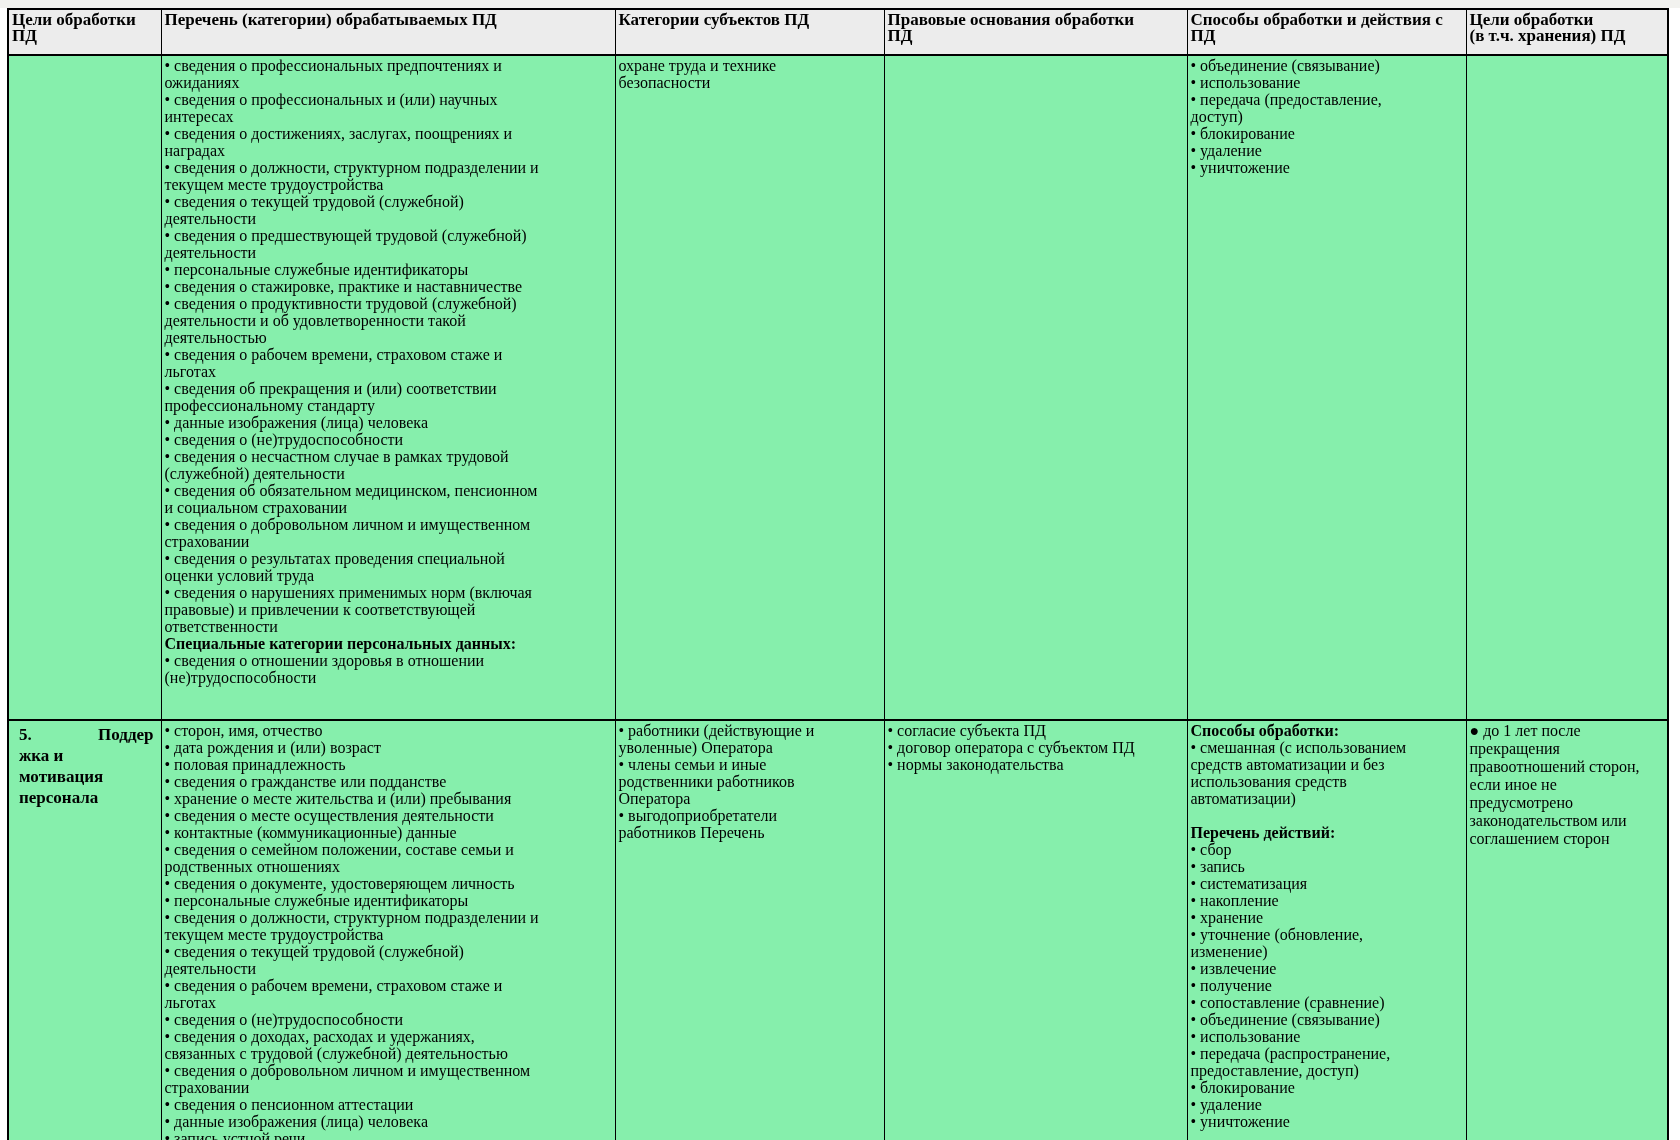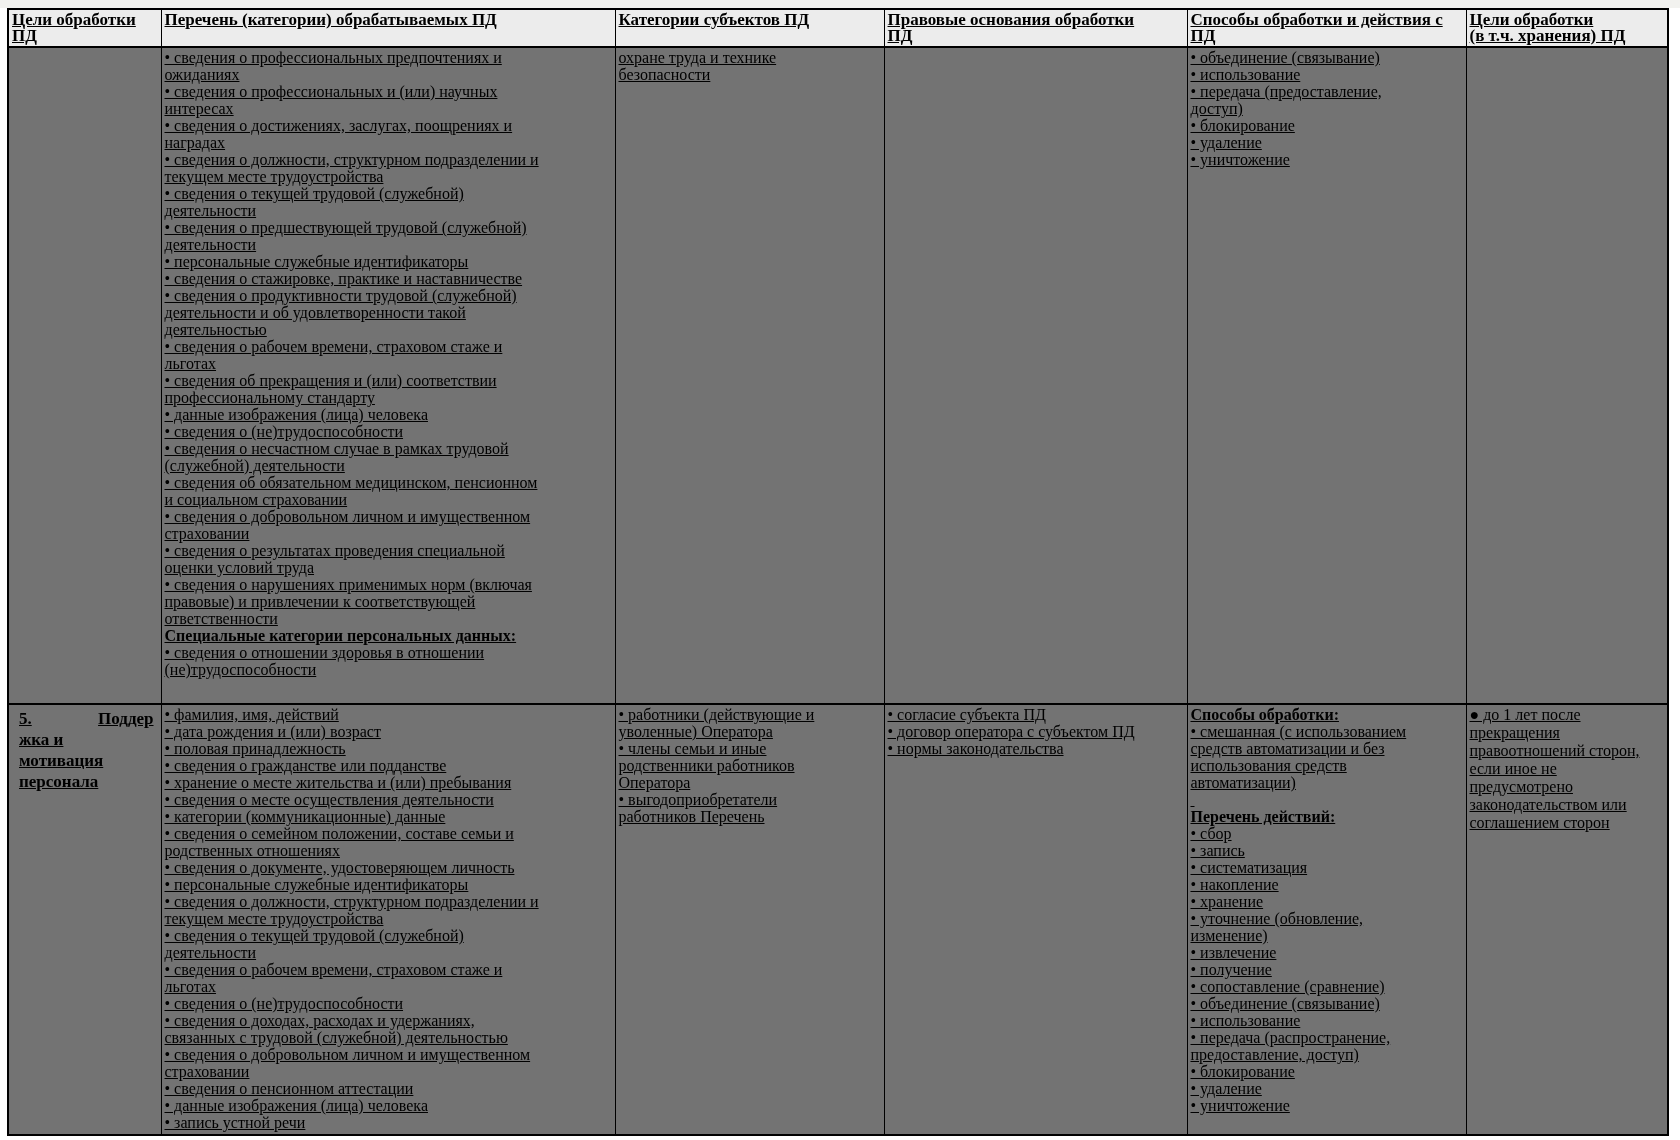--- a/index.html
+++ b/index.html
@@ -19,35 +19,34 @@
     table-layout:fixed;
     width:1661px;
     border:2px solid #000;
   }
   th, td {
     border-left:1px solid #000;
     border-right:1px solid #000;
     border-top:2px solid #000;
     border-bottom:2px solid #000;
     vertical-align:top;
-    padding:1px 2px 2px 3px;
+    padding:1px 2px 10px 3px;
     overflow:hidden;
-    text-decoration:underline;
   }
   th {
     background:#ececec;
     font-size:17px;
     line-height:16px;
     font-weight:bold;
     text-align:left;
     white-space:pre-line;
     height:30px;
     padding-top:2px;
   }
-  td { font-size:16px; background:#737373; }
+  td { font-size:16px; background:#86efac; }
   tr.r1 td { height:650px; }
   tr.r2 td { height:424px; }
 
   .li { line-height:17px; white-space:pre-line; }
   .li.b { font-weight:bold; }
   .li.blank { min-height:17px; }
   .li.split { display:flex; justify-content:space-between; white-space:normal; }
 
   td.purpose { padding-left:10px; padding-top:3px; }
   td.purpose .li { font-size:17px; line-height:21px; font-weight:bold; }
@@ -146,27 +145,27 @@
         <td class="purpose">
             <div class="li split">
               <span>5.</span>
               <span>Поддер</span>
             </div>
             <div class="li">жка и</div>
             <div class="li">мотивация</div>
             <div class="li">персонала</div>
           </td>
         <td>
-            <div class="li">• фамилия, имя, действий</div>
+            <div class="li">• сторон, имя, отчество</div>
             <div class="li">• дата рождения и (или) возраст</div>
             <div class="li">• половая принадлежность</div>
             <div class="li">• сведения о гражданстве или подданстве</div>
             <div class="li">• хранение о месте жительства и (или) пребывания</div>
             <div class="li">• сведения о месте осуществления деятельности</div>
-            <div class="li">• категории (коммуникационные) данные</div>
+            <div class="li">• контактные (коммуникационные) данные</div>
             <div class="li">• сведения о семейном положении, составе семьи и
 родственных отношениях</div>
             <div class="li">• сведения о документе, удостоверяющем личность</div>
             <div class="li">• персональные служебные идентификаторы</div>
             <div class="li">• сведения о должности, структурном подразделении и
 текущем месте трудоустройства</div>
             <div class="li">• сведения о текущей трудовой (служебной)
 деятельности</div>
             <div class="li">• сведения о рабочем времени, страховом стаже и
 льготах</div>

